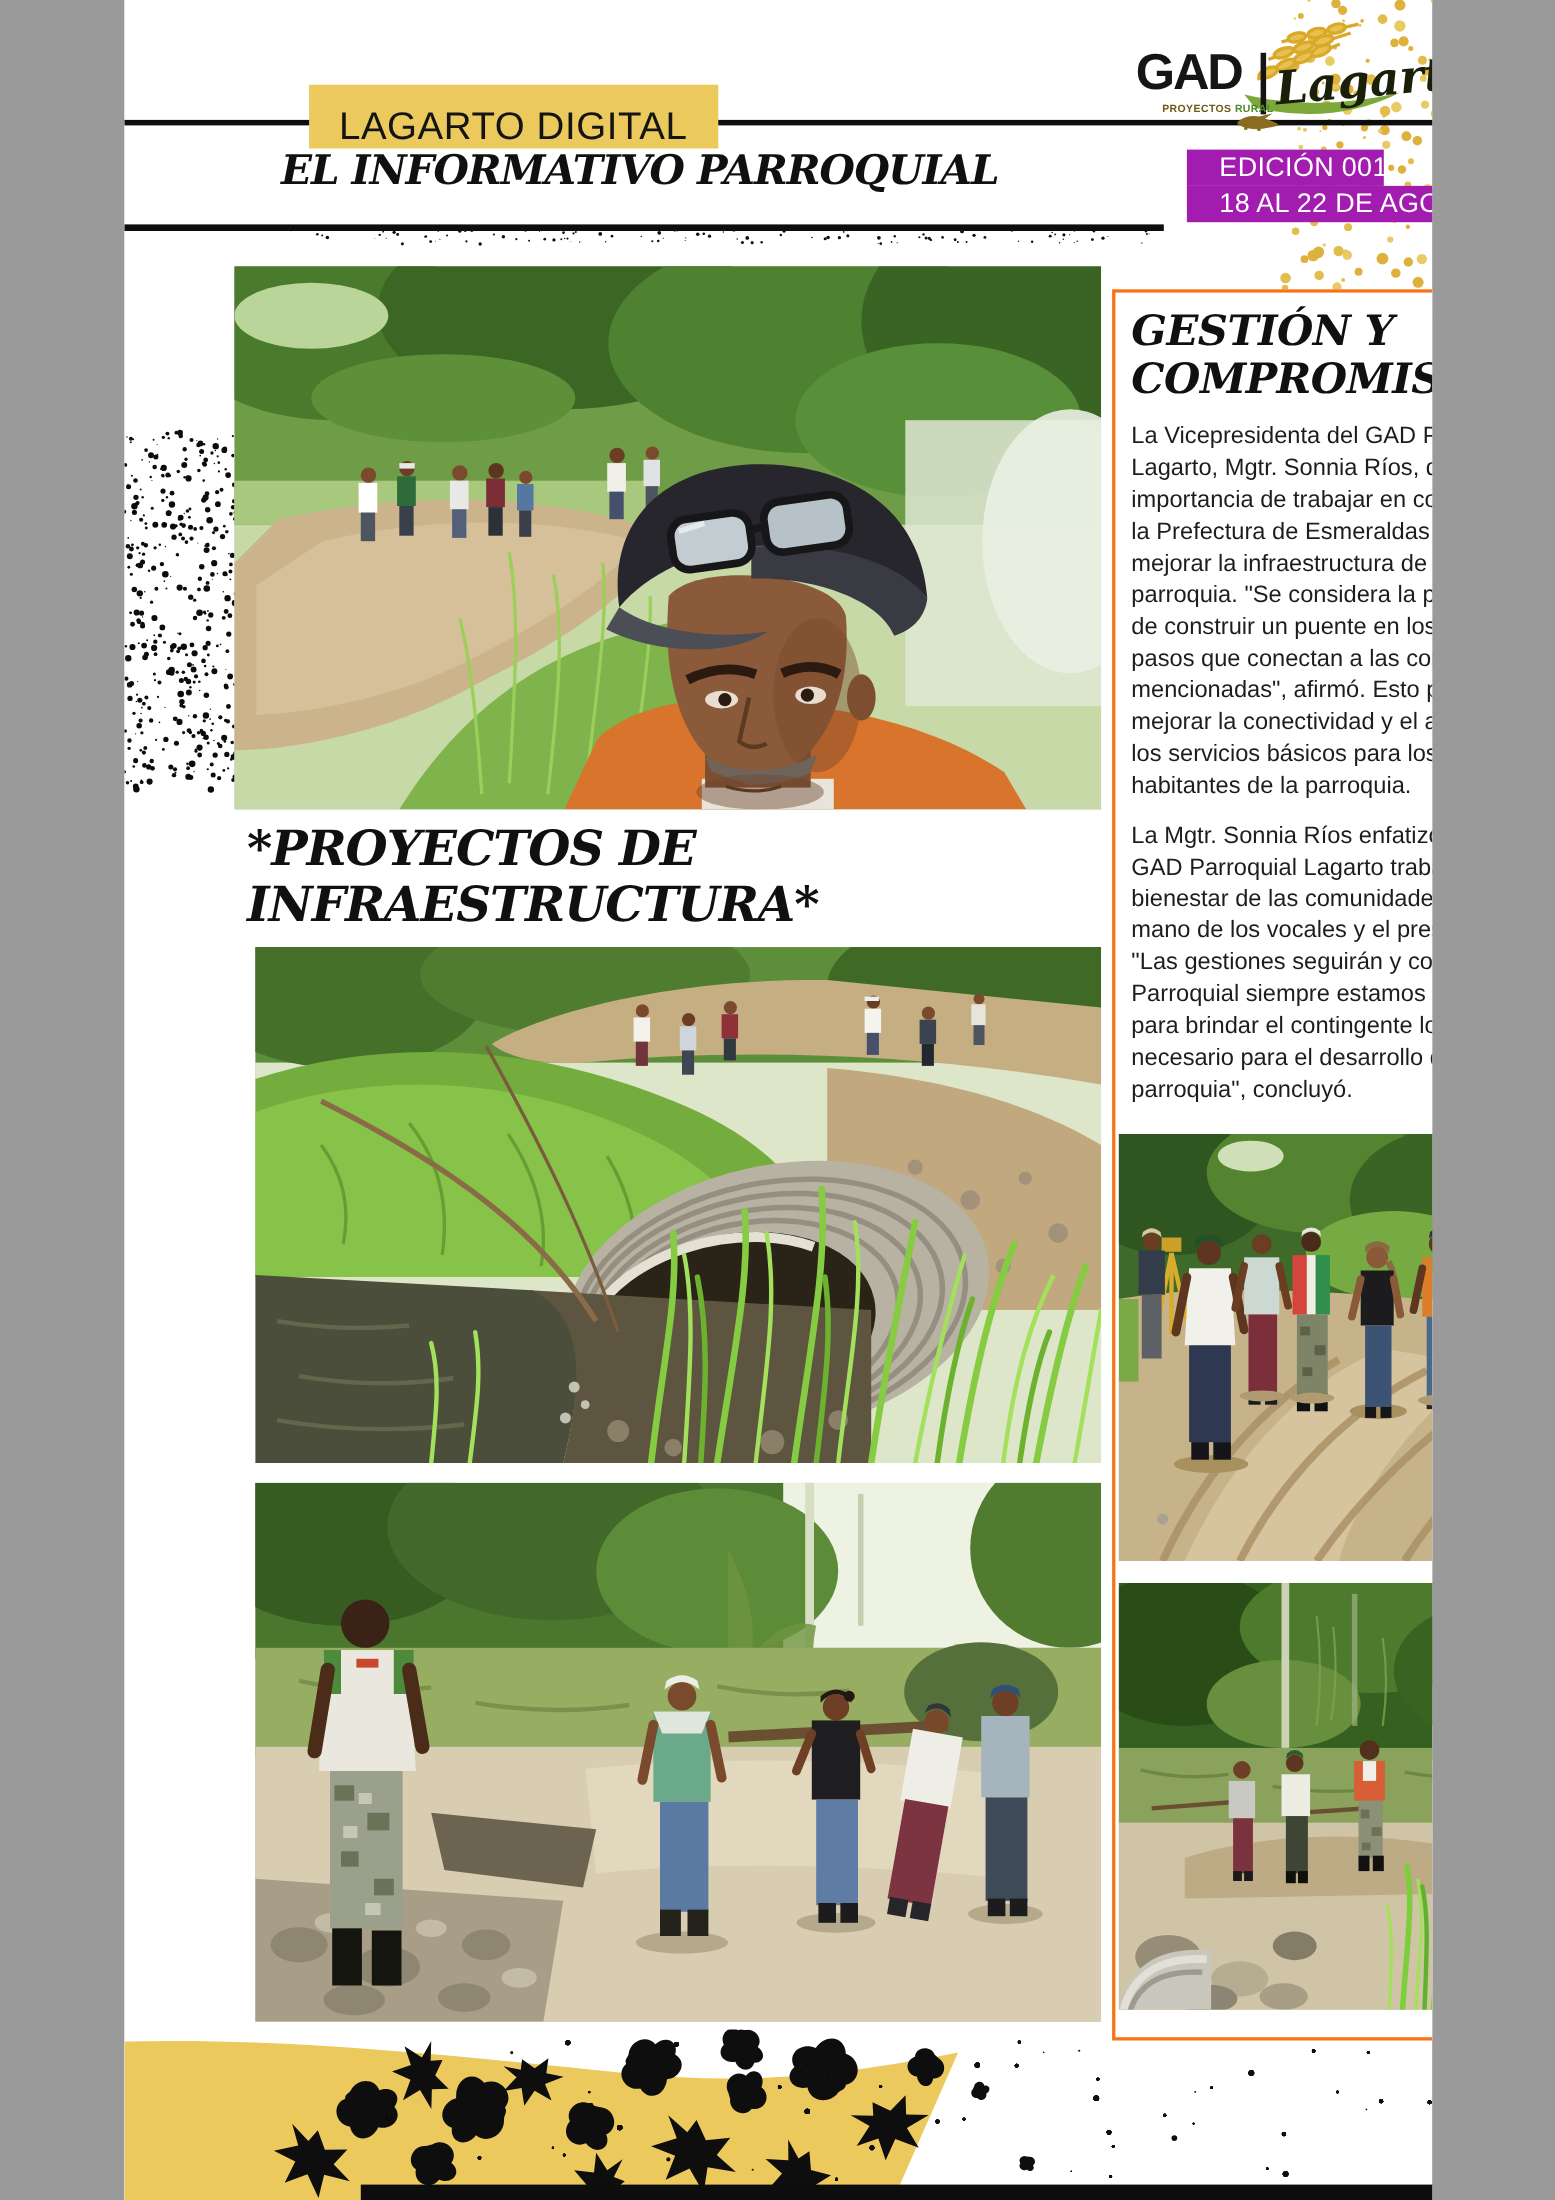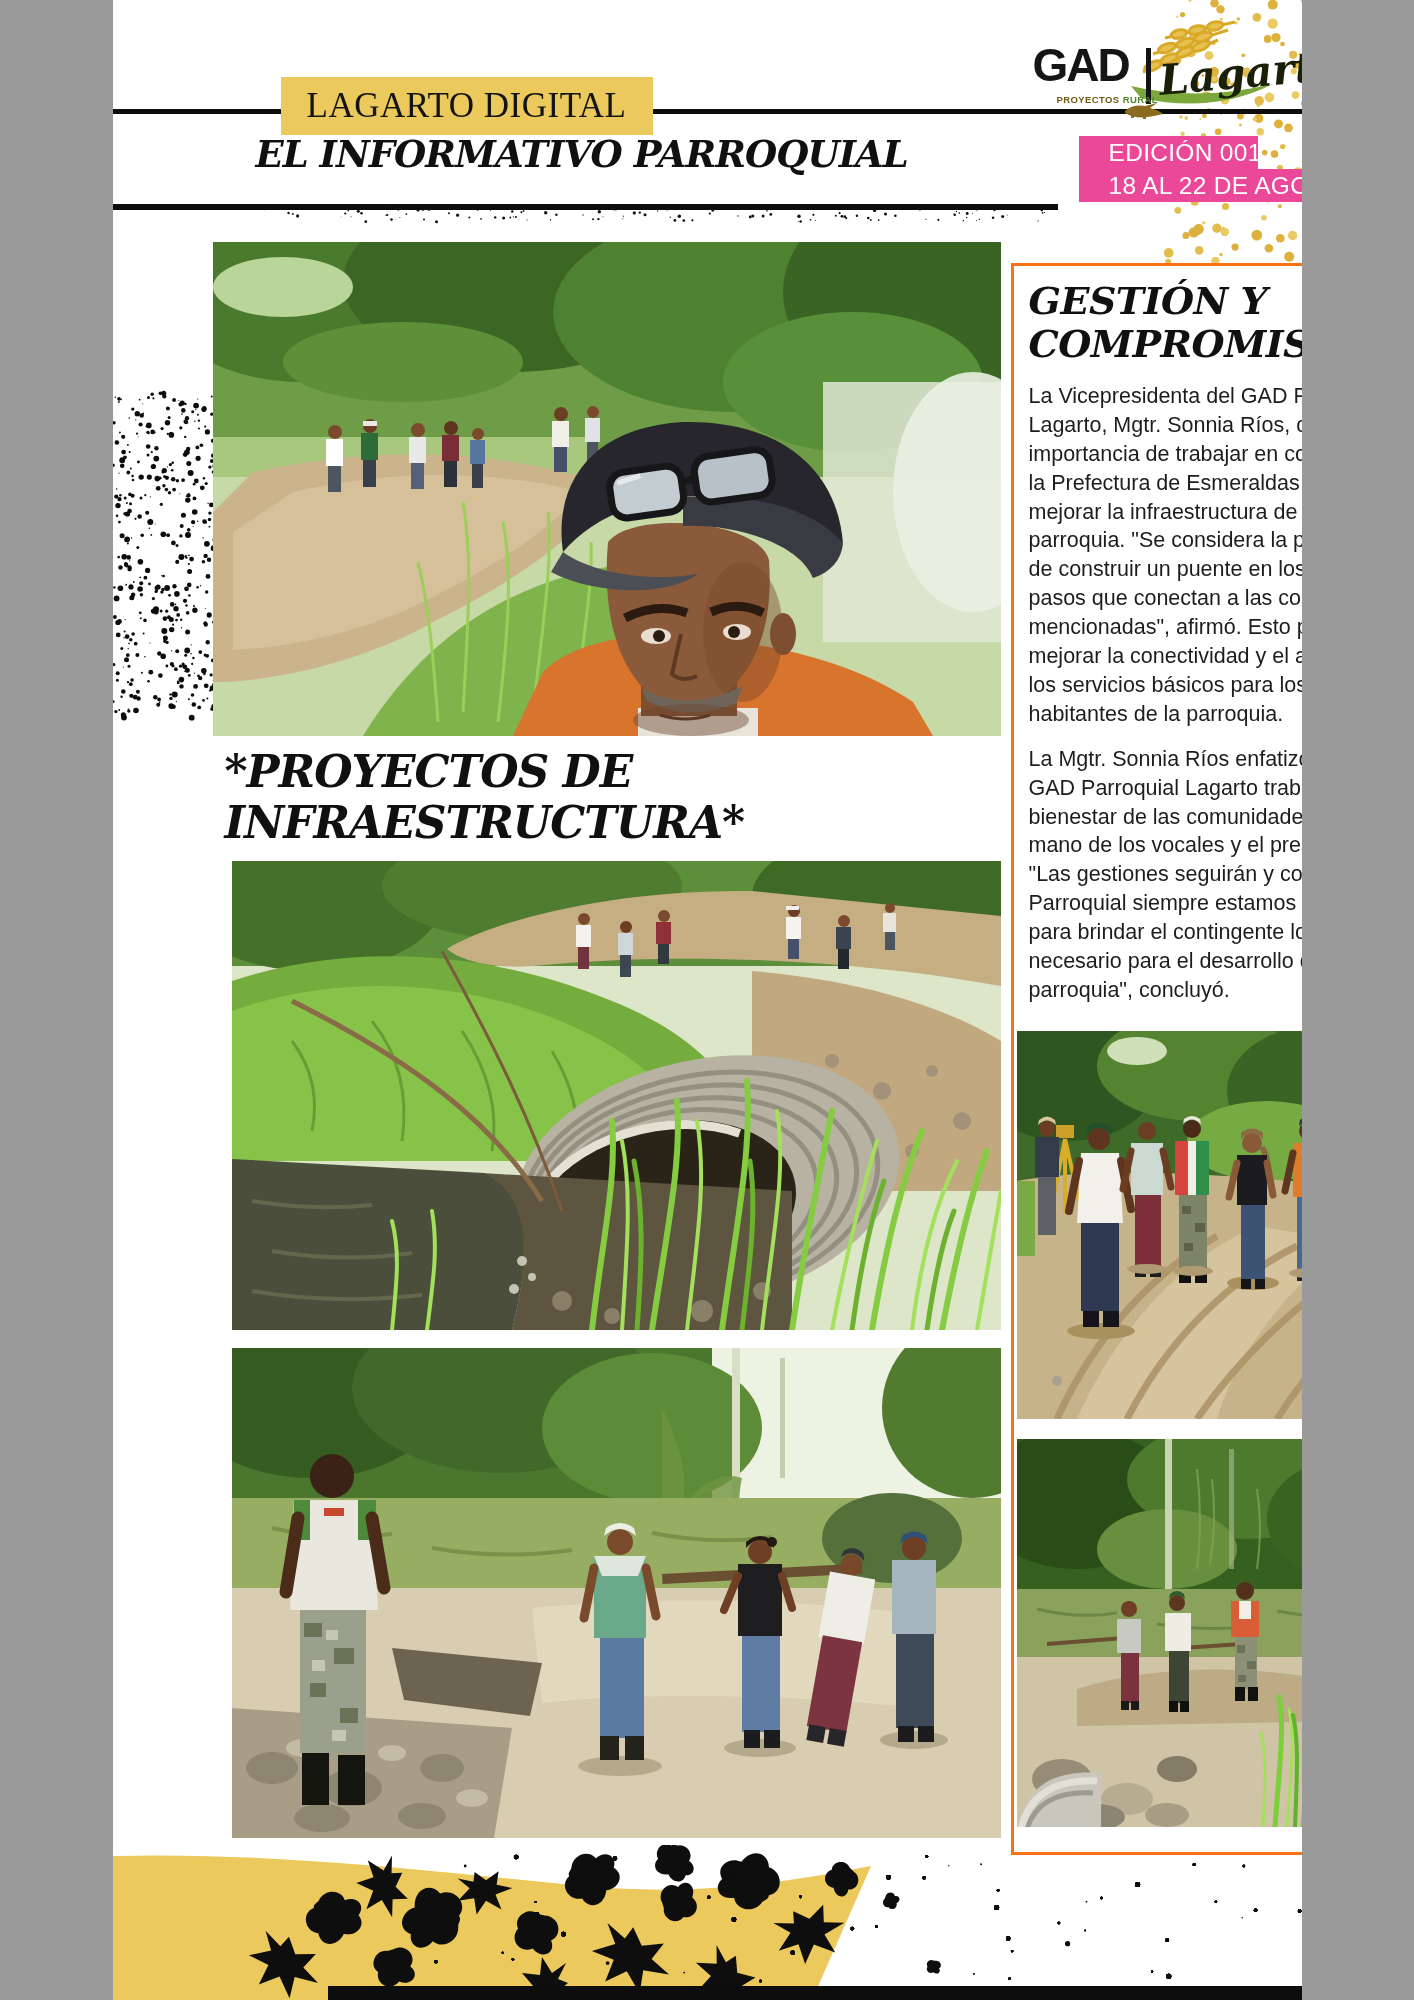--- a/index.html
+++ b/index.html
@@ -2,24 +2,24 @@
 <html><head>
 <meta charset="utf-8">
 <style>
   html,body{margin:0;padding:0;background:#9a9a9a;}
   .page{position:relative;width:1189px;height:2000px;background:#ffffff;overflow:hidden;
         font-family:"Liberation Sans",sans-serif;margin:0 auto;}
   .abs{position:absolute;}
   .slab{font-family:"DejaVu Serif",serif;font-weight:700;color:#101010;margin:0;font-style:italic;}
   .rule{position:absolute;background:#0d0d0d;}
   .kicker{position:absolute;left:168px;top:77px;width:372px;height:58px;background:#ECC95C;
-          display:flex;align-items:center;justify-content:center;font-size:35px;color:#141414;
-          letter-spacing:0.5px;font-family:Liberation Serif, serif;}
+          display:flex;align-items:flex-end;justify-content:center;font-size:35px;color:#141414;
+          letter-spacing:0.5px;}
   .title{position:absolute;left:143px;top:132px;font-size:37px;letter-spacing:-1px;white-space:nowrap;}
-  .badge{position:absolute;background:#ec4899;color:#fff;font-size:24.5px;line-height:33px;
+  .badge{position:absolute;background:#a21caf;color:#fff;font-size:24.5px;line-height:33px;
          padding-left:30px;letter-spacing:0.3px;white-space:nowrap;}
   .ed1{left:966px;top:136px;width:149px;height:33px;}
   .ed2{left:966px;top:169px;width:353px;height:33px;}
   .lefthead{position:absolute;left:112px;top:746px;width:600px;font-size:44px;line-height:1.16;
             letter-spacing:-1px;}
   .photo{position:absolute;overflow:hidden;background:#cfcfcf;}
   .photo svg{display:block;}
   .articlebox{position:absolute;left:898px;top:263px;width:410px;height:1592px;
               border:3px solid #f97316;background:#fff;box-sizing:border-box;}
   .articlebox h2{font-size:38px;line-height:1.13;letter-spacing:-0.5px;margin:14px 10px 0 15px;}

